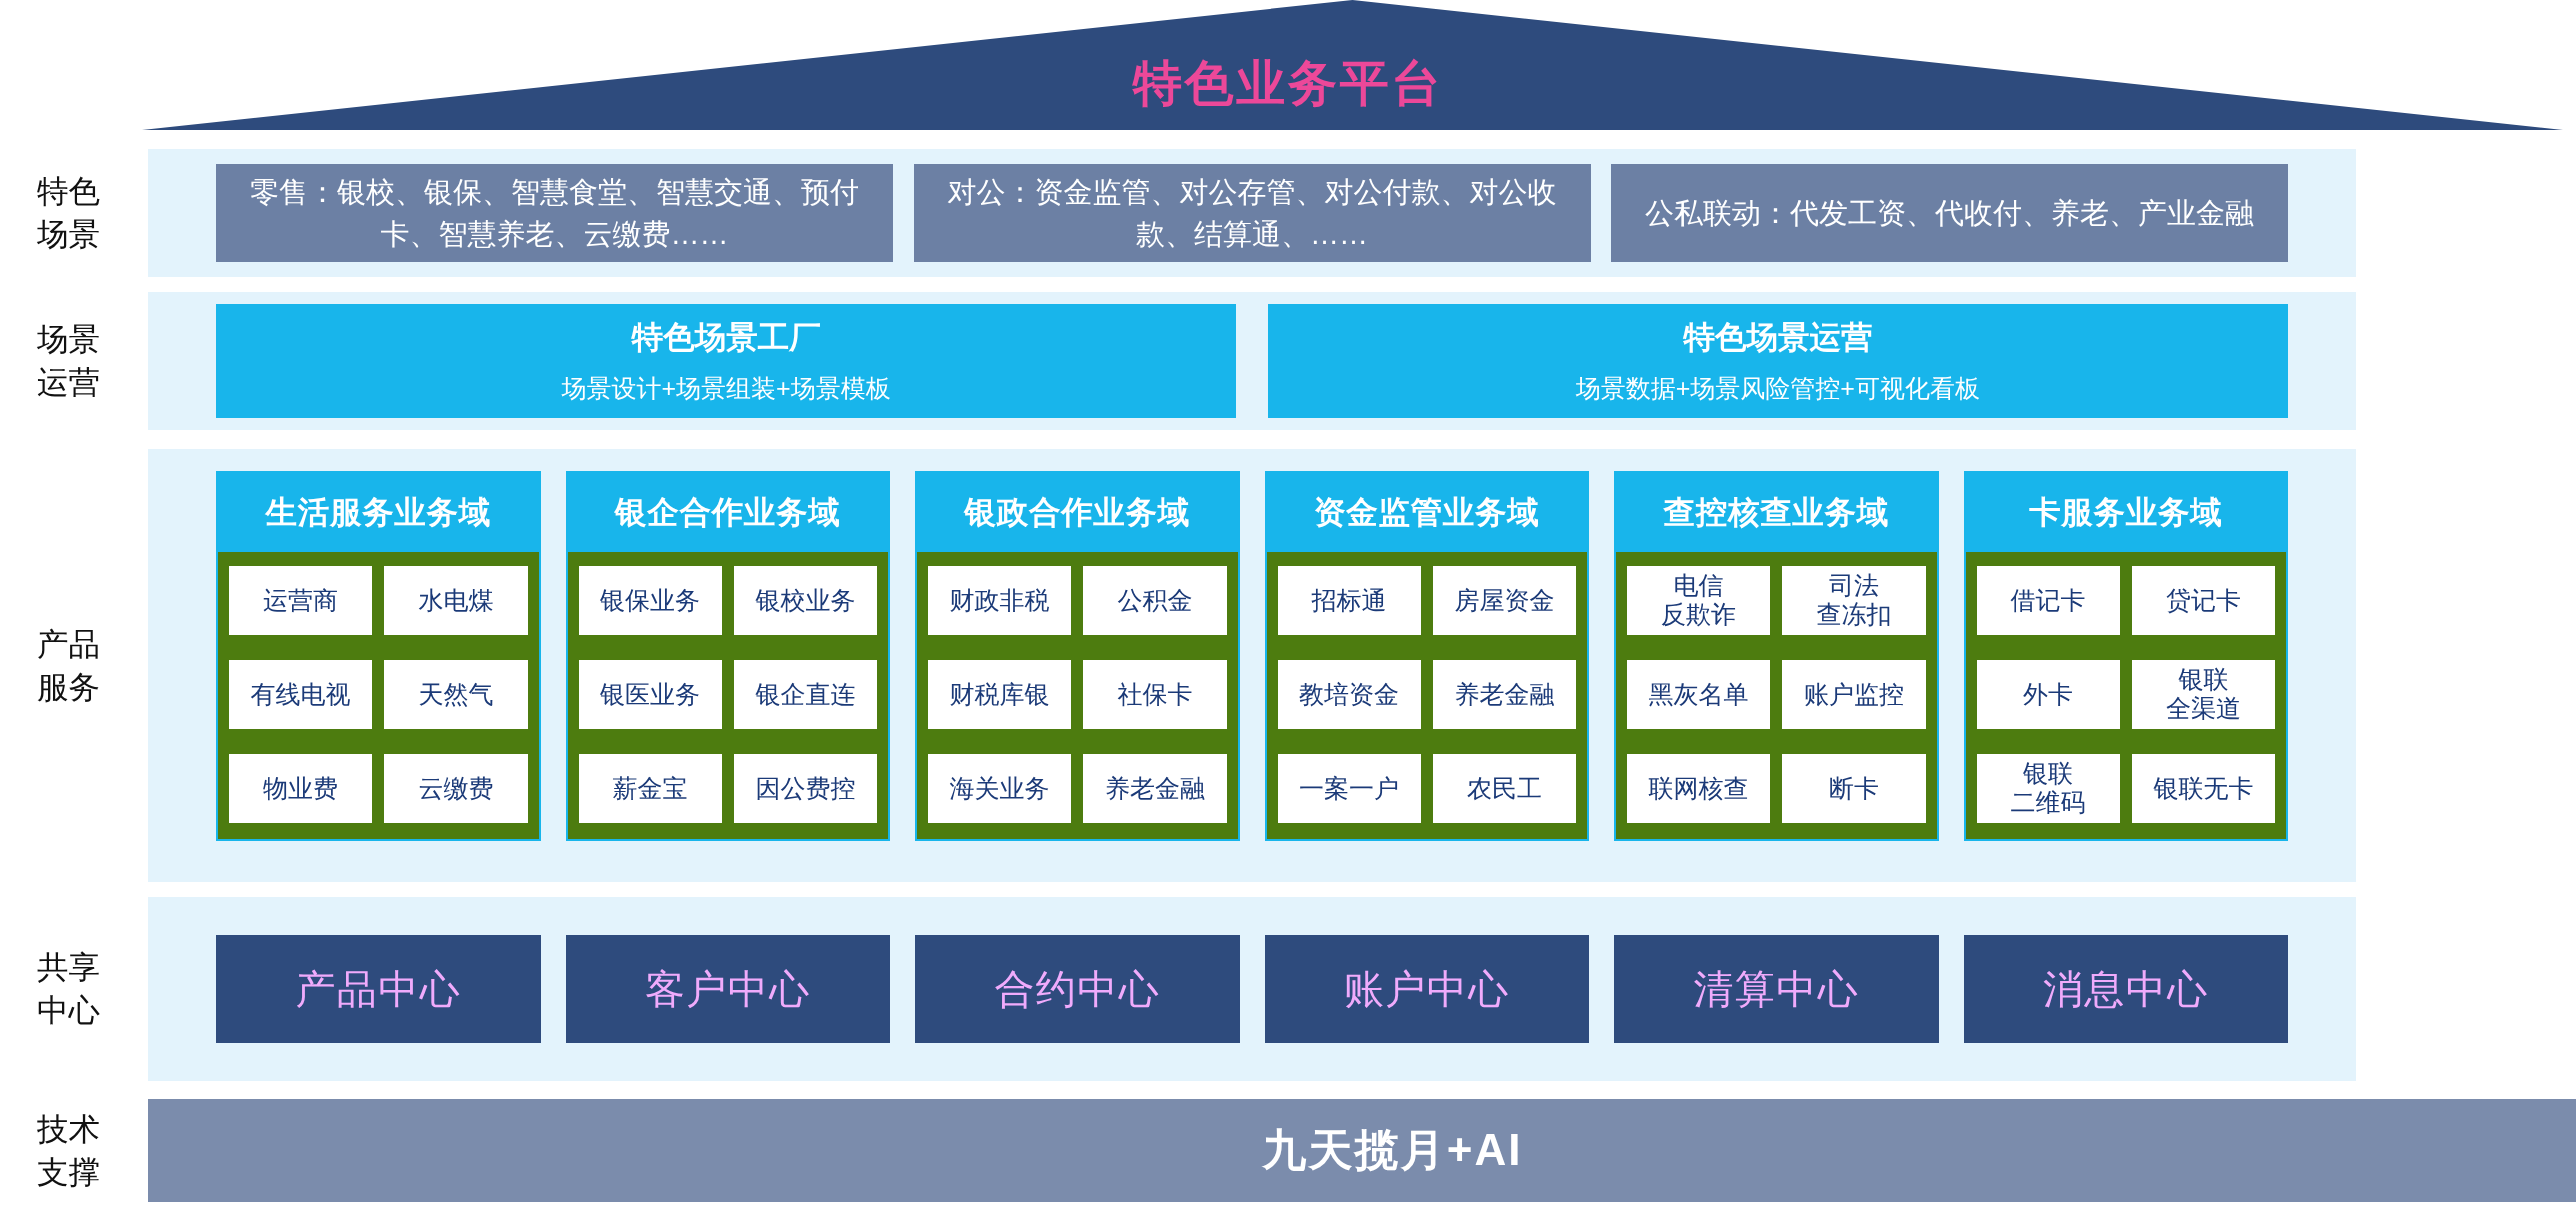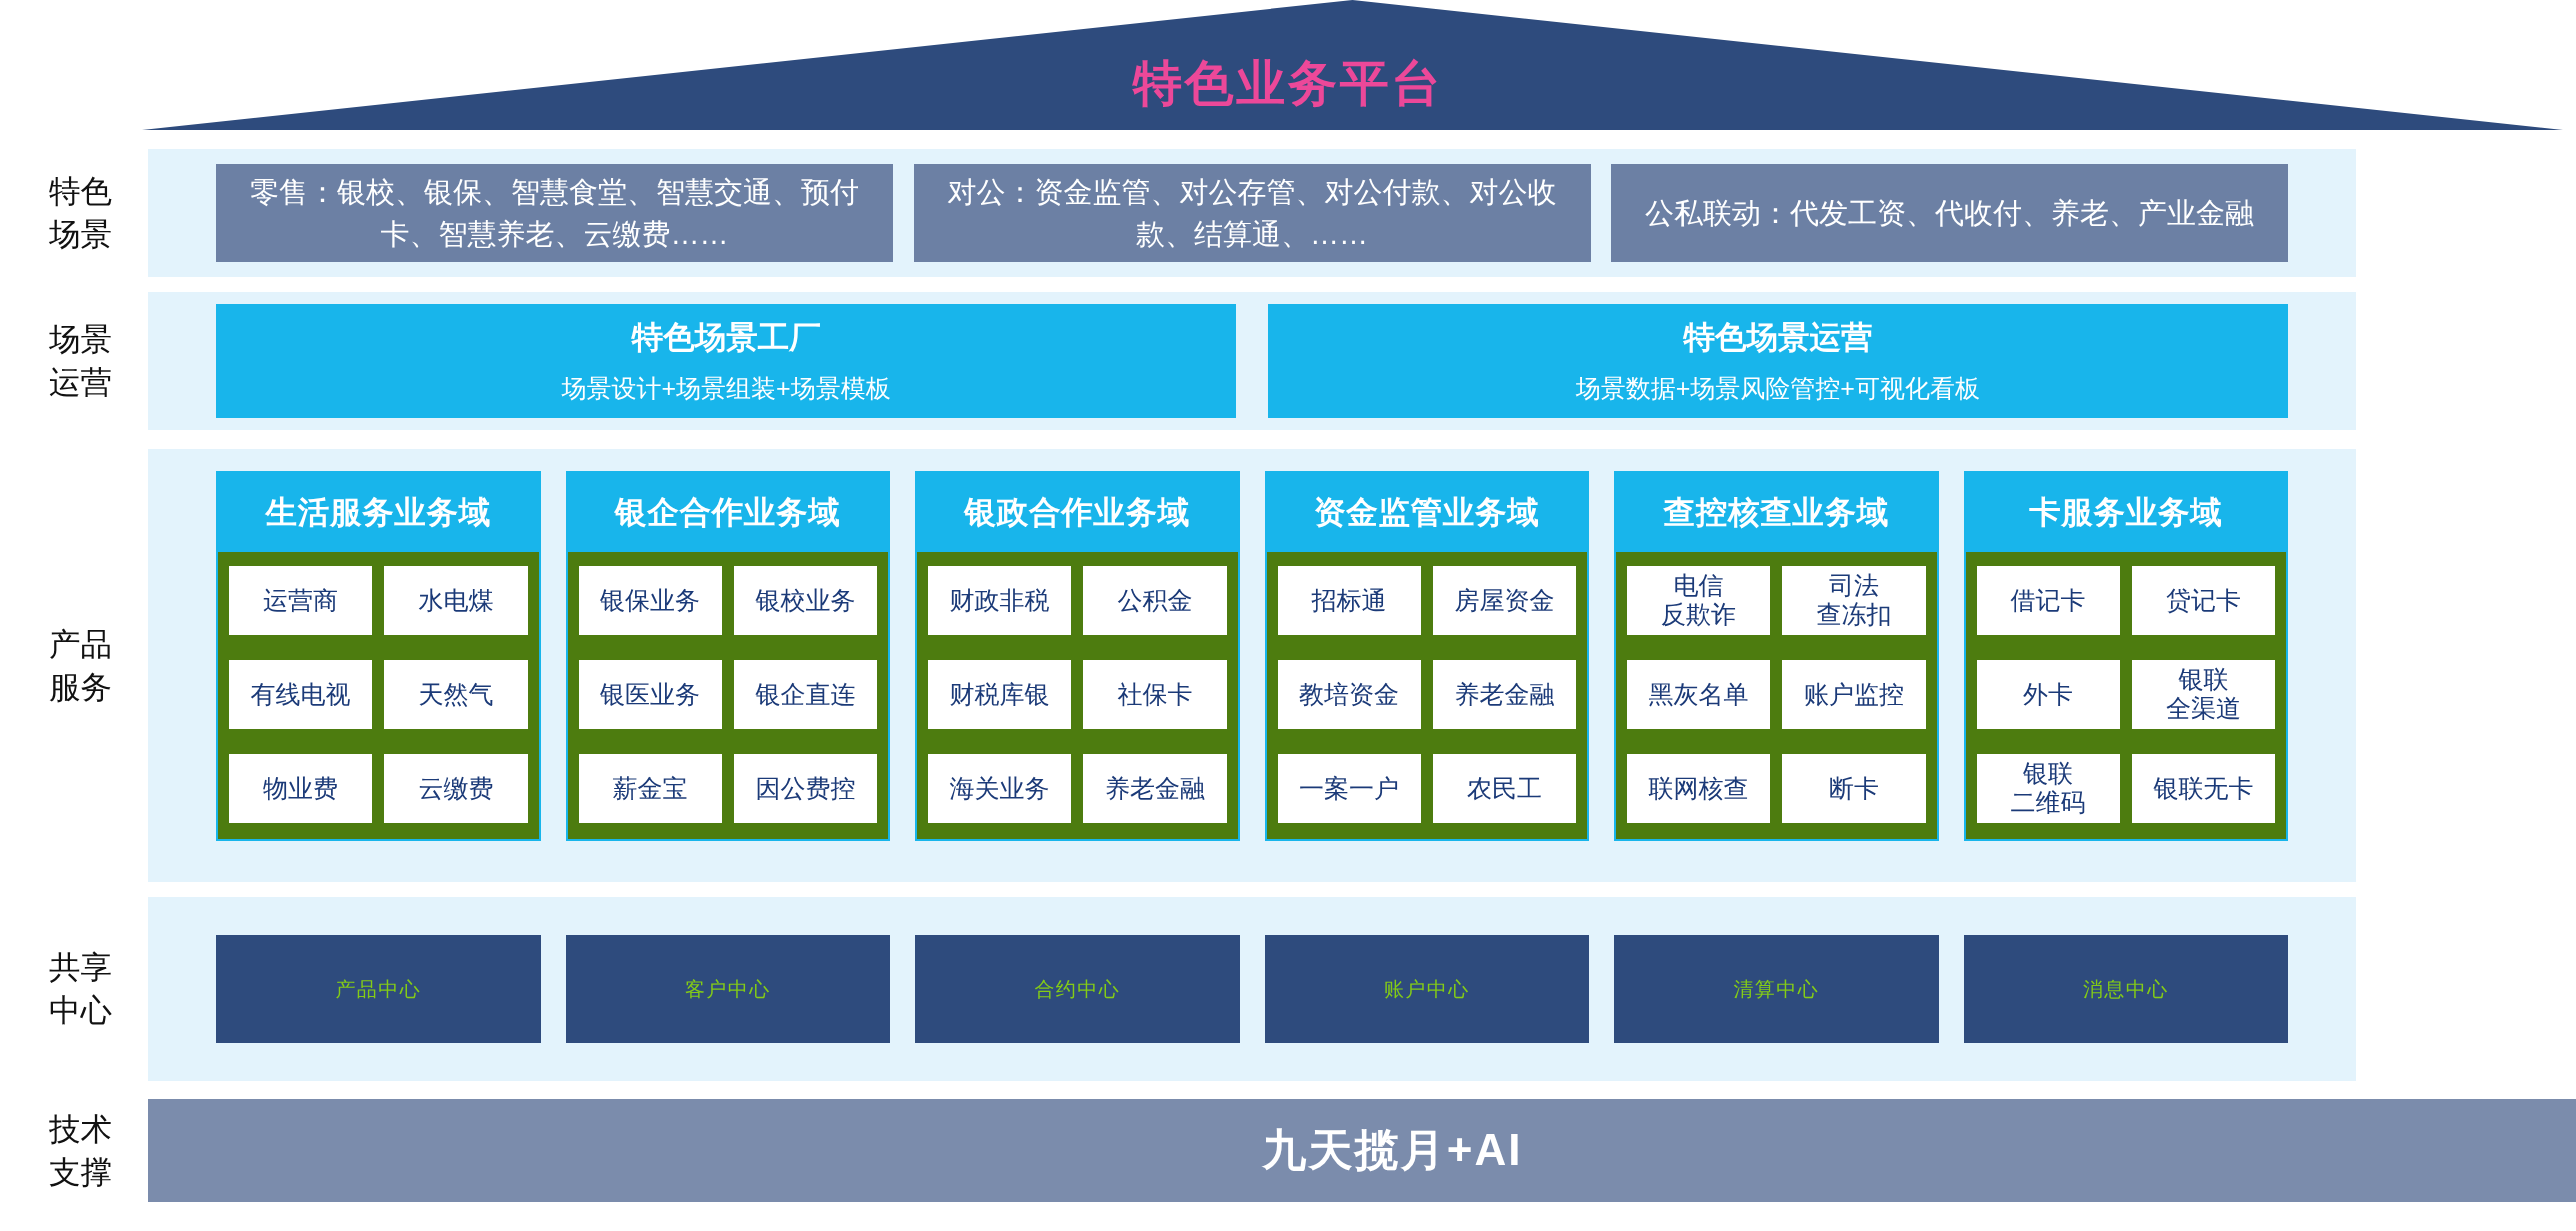--- a/index.html
+++ b/index.html
@@ -19,21 +19,21 @@
   .roof-title{
     position:absolute;left:0;top:51px;width:100%;
     text-align:center;color:#ec4899;
     font-size:49px;font-weight:bold;letter-spacing:2.7px;
   }
   
   .side-label{
     position:absolute;left:0;width:137px;
     display:flex;align-items:center;justify-content:center;
     color:#111111;font-size:31.5px;font-weight:500;
-    line-height:1.35;text-align:center;white-space:pre-line;margin-left:12px;
+    line-height:1.35;text-align:center;white-space:pre-line;
   }
   
   .panel{
     position:absolute;left:148px;width:2208px;
     background:#e3f3fc;
   }
   
   .row-scenes{top:149px;height:128px;display:flex;align-items:center;gap:20.5px;padding:0 68px;box-sizing:border-box;}
   .scene-box{
     flex:1;height:98px;background:#6c80a4;color:#ffffff;
@@ -66,23 +66,23 @@
   }
   .cell-row{flex:1;display:flex;gap:12.3px;}
   .cell{
     flex:1;background:#ffffff;color:#1b3a78;
     display:flex;align-items:center;justify-content:center;text-align:center;
     font-size:25px;line-height:1.15;white-space:pre-line;padding:2.7px;box-sizing:border-box;
   }
   
   .row-centers{top:897px;height:184px;display:flex;align-items:center;gap:25px;padding:0 68px;box-sizing:border-box;}
   .center-box{
-    flex:1;height:108px;background:#2e4b7d;color:#84cc16;
-    display:flex;align-items:center;justify-content:center;
-    font-size:20px;letter-spacing:1.4px;
+    flex:1;height:108px;background:#2e4b7d;color:#f0abfc;
+    display:flex;align-items:center;justify-content:center;
+    font-size:40px;letter-spacing:1.4px;
   }
   
   .tech-bar{
     position:absolute;left:148px;top:1099px;width:2393px;height:103px;
     background:#7b8cac;color:#ffffff;
     display:flex;align-items:center;justify-content:center;
     font-size:44px;font-weight:bold;letter-spacing:2.1px;padding-left:48px;
   }
 </style>
 </head>

